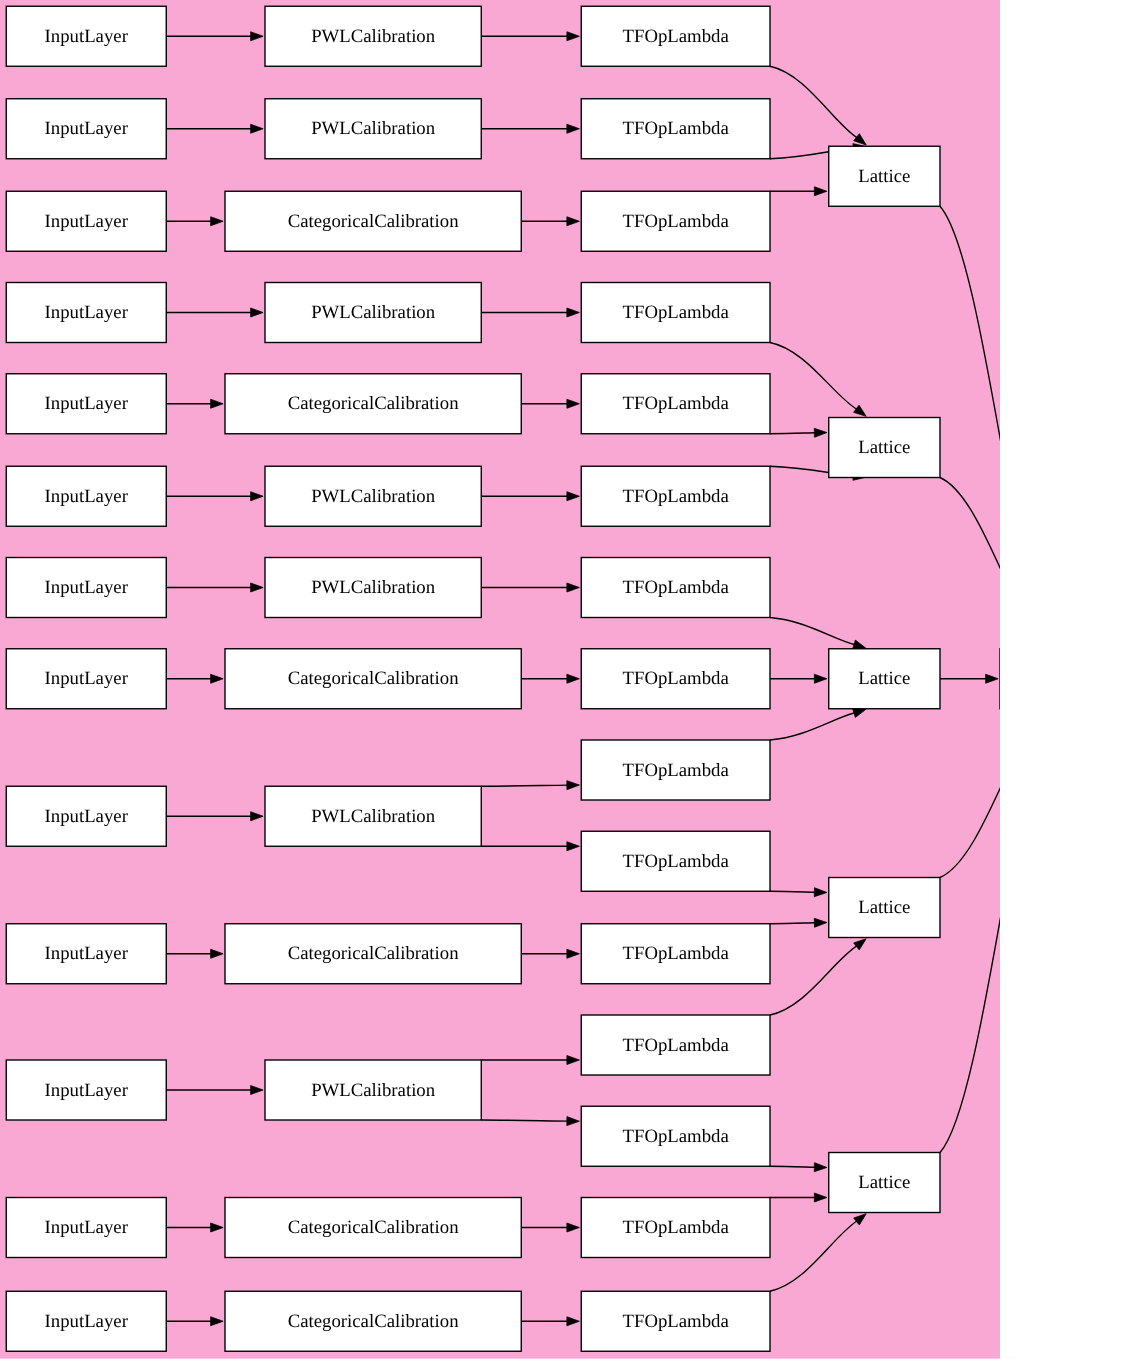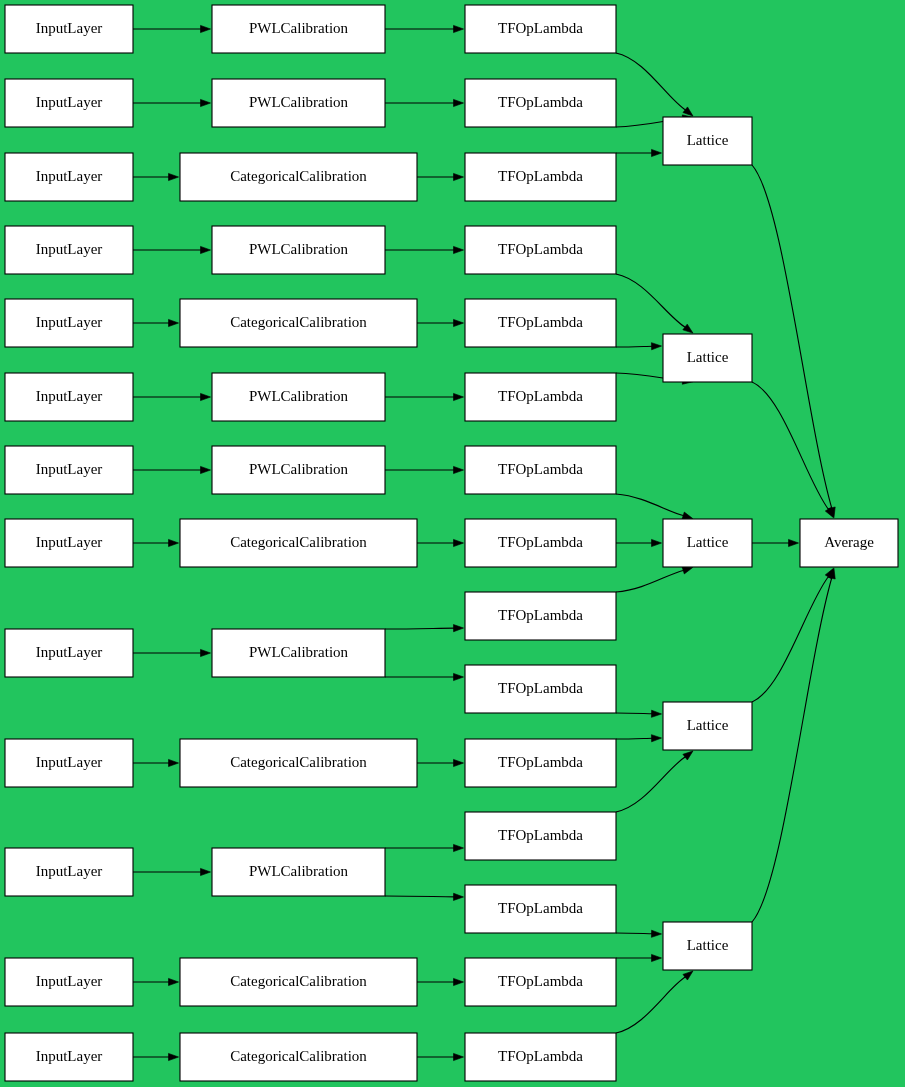--- a/index.html
+++ b/index.html
@@ -1,16 +1,16 @@
 <!DOCTYPE html>
 <html><head>
 <meta charset="utf-8">
 <style>
   html,body{margin:0;padding:0;background:#ffffff;}
-  #canvas{position:relative;width:905px;height:1087px;overflow:hidden;background:#22c55e;}
+  #canvas{position:relative;width:800px;height:1087px;overflow:hidden;background:#f9a8d4;}
   svg{display:block;}
   .node-box{fill:#ffffff;stroke:#000000;stroke-width:1.1;}
   .node-label{font-family:"Liberation Serif","DejaVu Serif",serif;font-size:15px;fill:#000000;text-anchor:middle;dominant-baseline:middle;}
   .edge{fill:none;stroke:#000000;stroke-width:1.1;}
   .arrowhead{fill:#000000;stroke:#000000;stroke-width:0.6;}
 </style>
 </head>
 <body>
 
 <div id="canvas">

